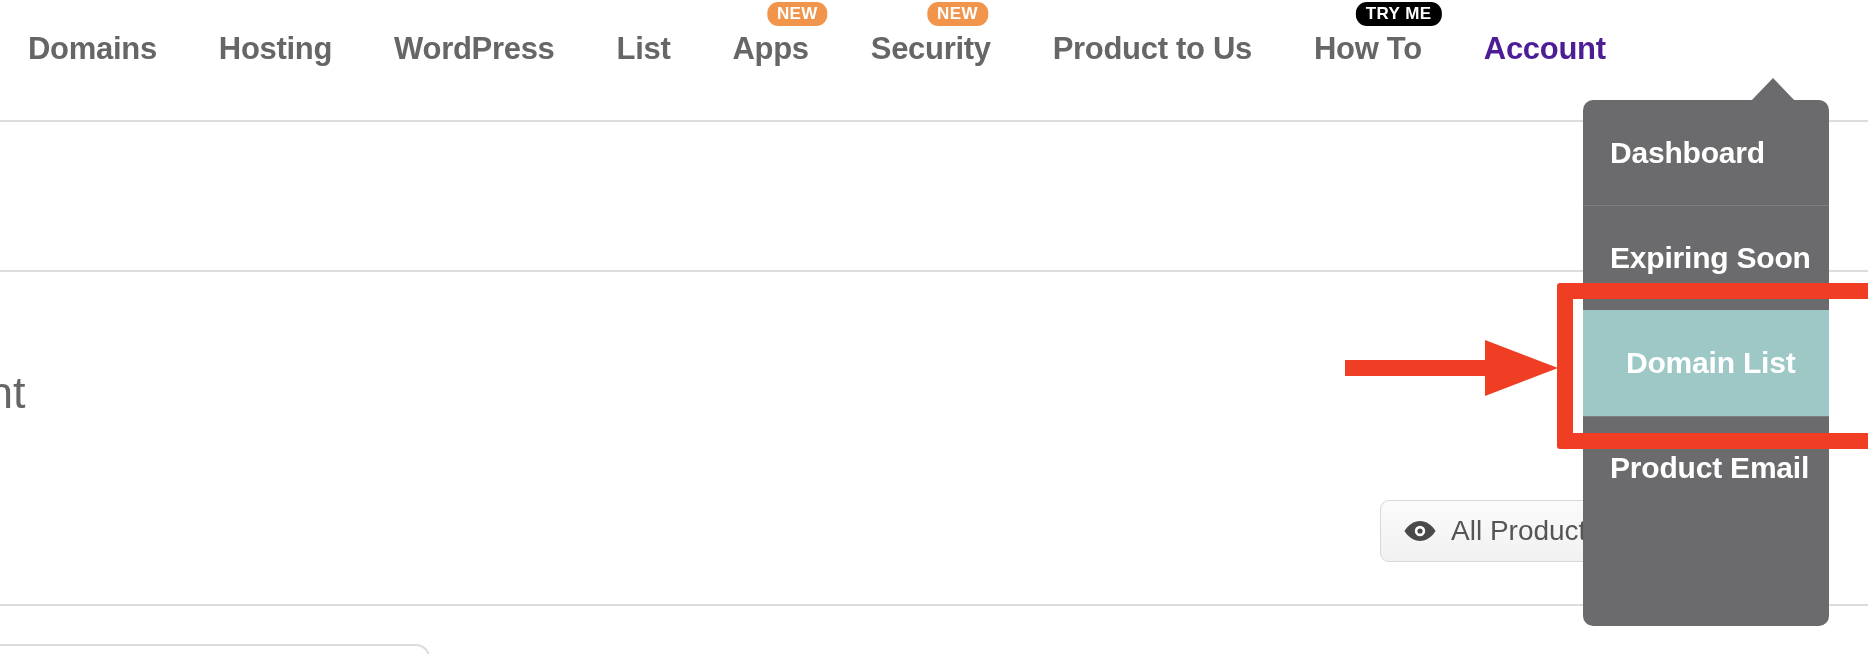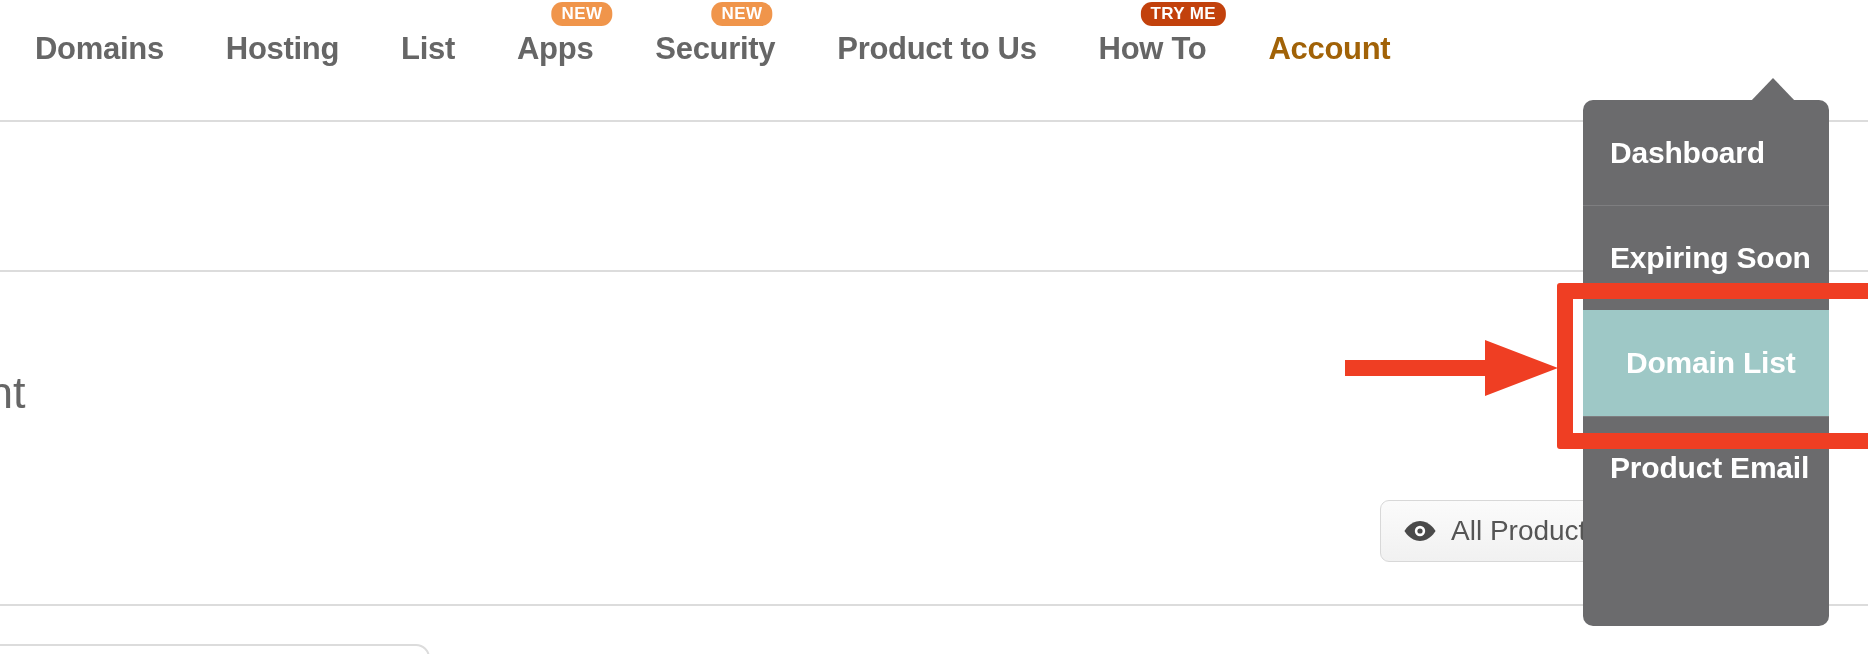--- a/index.html
+++ b/index.html
@@ -40,46 +40,46 @@
   .nav-item {
     position: relative;
     display: flex;
     align-items: center;
     height: 96px;
     padding: 0 34px 0 0;
     margin-right: 28px;
     white-space: nowrap;
     cursor: pointer;
   }
-  .nav-item:first-child { margin-left: 7px; justify-content: flex-end; }
+  .nav-item:first-child { margin-left: 0; justify-content: flex-end; }
   .nav-label {
     font-size: 31px;
     font-weight: bold;
     color: #666666;
     letter-spacing: -0.3px;
     line-height: 1;
   }
   .nav-item.is-active .nav-label {
-    color: #a16207;
+    color: #4c1d95;
   }
   .nav-badge {
     position: absolute;
     top: 2px;
     left: 50%;
     transform: translateX(-34%);
     font-size: 17px;
     font-weight: bold;
     color: #ffffff;
     letter-spacing: 0.4px;
     padding: 3px 10px 4px 10px;
     border-radius: 11px;
     line-height: 1;
   }
   .nav-badge.badge-new { background: #f0954b; }
-  .nav-badge.badge-try { background: #c2410c; }
+  .nav-badge.badge-try { background: #000000; }
 
   
   .hr-line {
     position: absolute;
     left: 0;
     width: 1868px;
     height: 2px;
     background: #dcdcdc;
   }
   #hr-top    { top: 120px; }
@@ -219,20 +219,23 @@
 </head>
 <body>
 
 <div id="top-nav">
   <div id="nav-list">
       <div class="nav-item">
         <span class="nav-label">Domains</span>
       </div>
       <div class="nav-item">
         <span class="nav-label">Hosting</span>
+      </div>
+      <div class="nav-item">
+        <span class="nav-label">WordPress</span>
       </div>
       <div class="nav-item">
         <span class="nav-label">List</span>
       </div>
       <div class="nav-item">
         <span class="nav-badge badge-new">NEW</span>
         <span class="nav-label">Apps</span>
       </div>
       <div class="nav-item">
         <span class="nav-badge badge-new">NEW</span>

